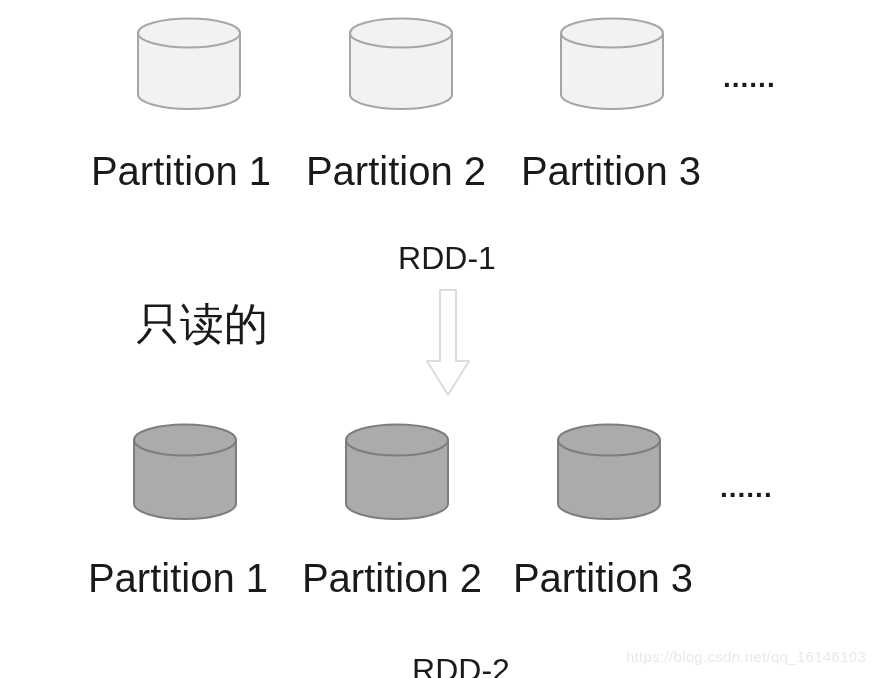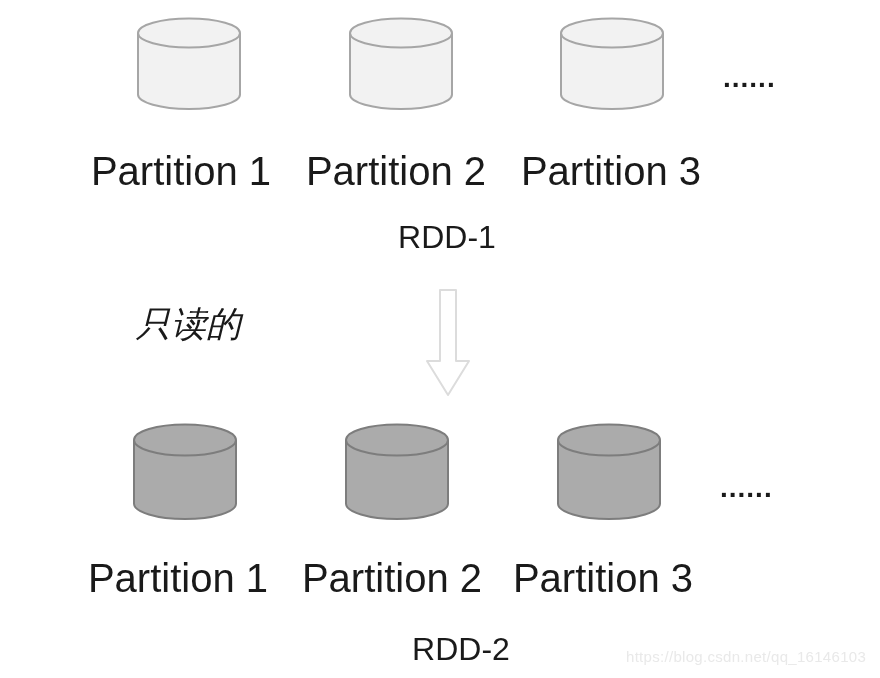--- a/index.html
+++ b/index.html
@@ -38,33 +38,33 @@
     font-size: 40px;
     line-height: 36px;
     white-space: nowrap;
   }
   .rdd-title {
     width: 220px;
     text-align: center;
     font-size: 32px;
     line-height: 38px;
     white-space: nowrap;
+    margin-top: 21px;
   }
   .ellipsis {
     font-size: 28px;
     font-weight: 700;
     letter-spacing: 1px;
     line-height: 40px;
     white-space: nowrap;
   }
   .readonly {
-    font-size: 35px;
+    font-size: 44px;
     line-height: 44px;
     white-space: nowrap;
-    font-style: italic;
   }
   .arrow path {
     fill: var(--arrow-fill, #ffffff);
     stroke: var(--arrow-stroke, #dcdcdc);
     stroke-width: 2;
     stroke-linejoin: round;
   }
   .watermark {
     font-size: 15px;
     line-height: 18px;

